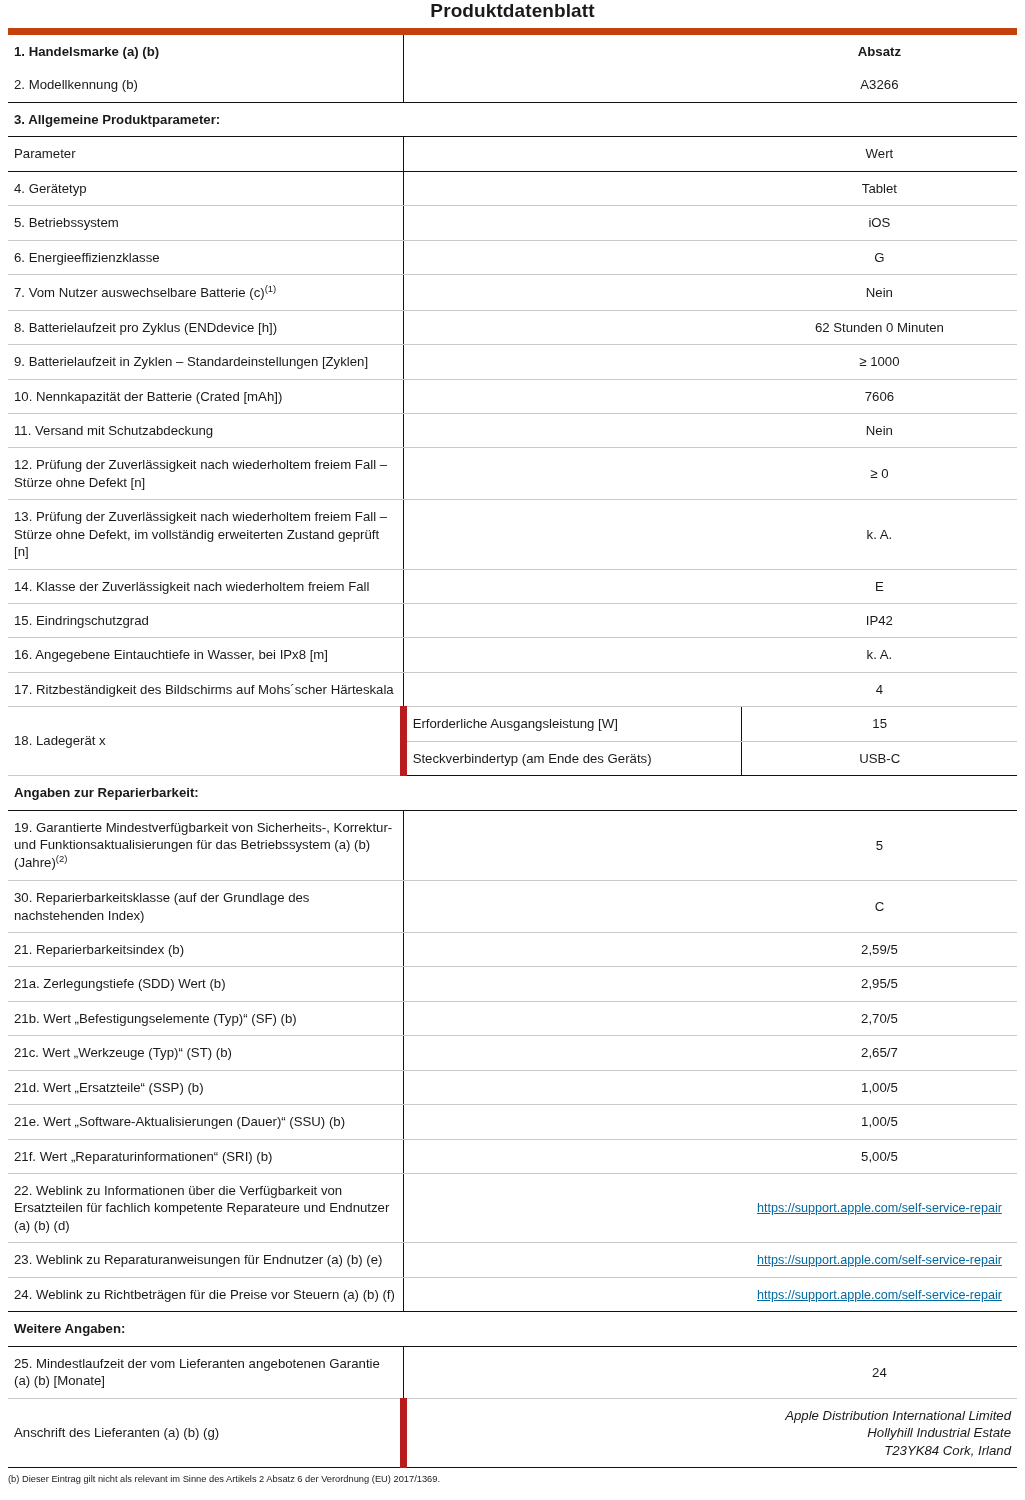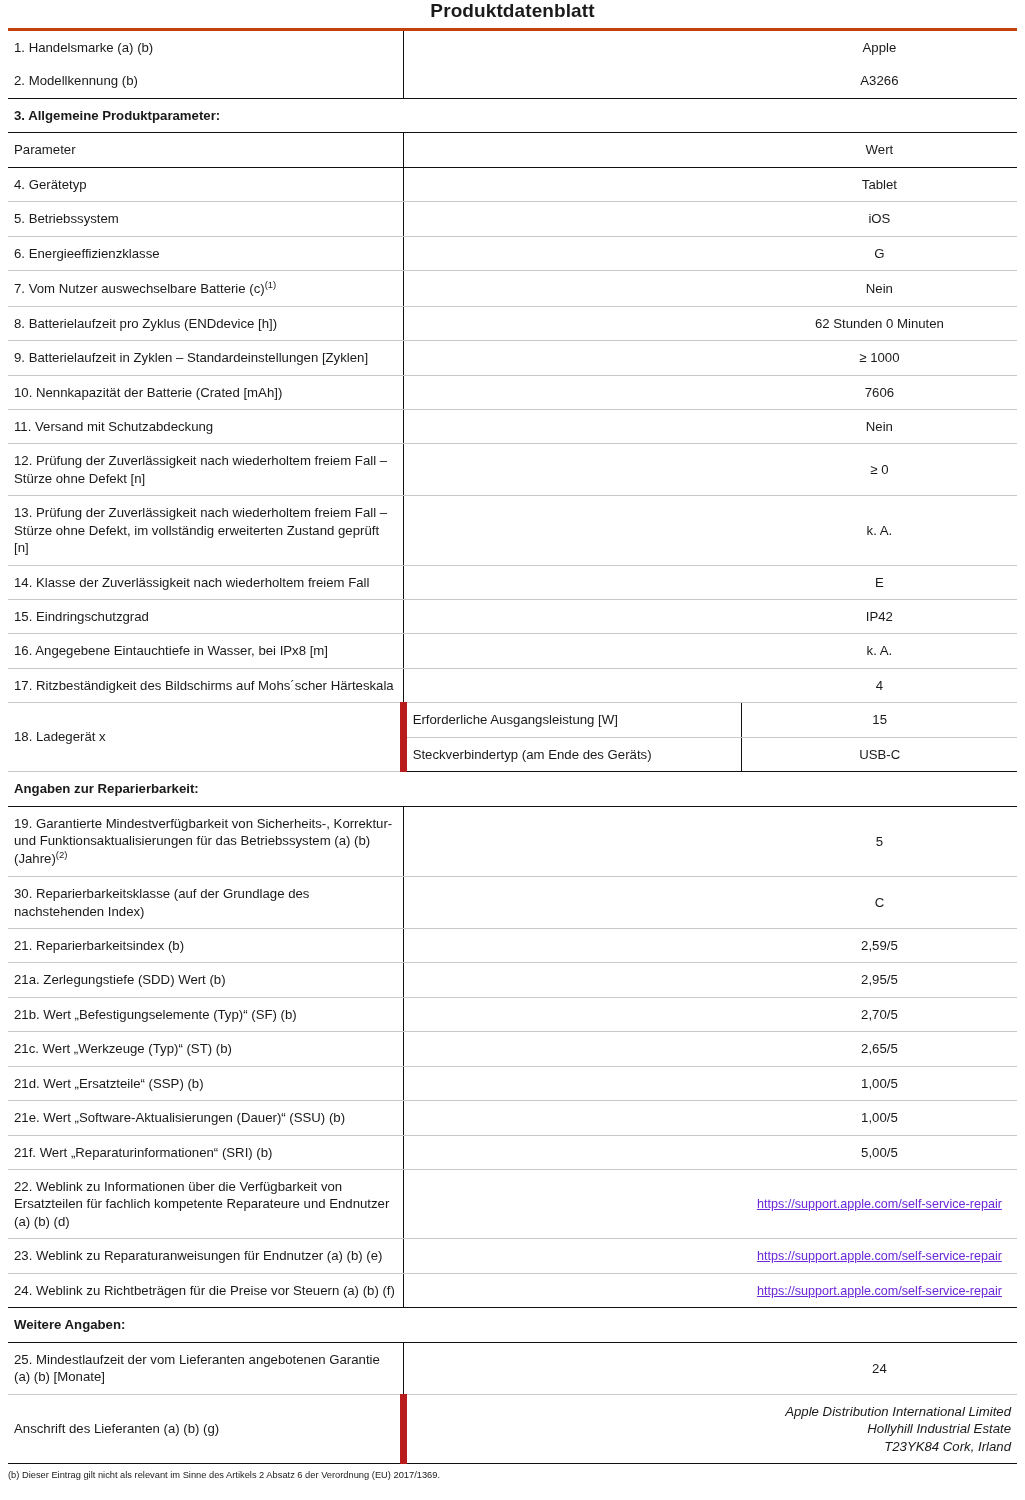--- a/index.html
+++ b/index.html
@@ -31,32 +31,32 @@
     font-size: 13.2px;
     padding: 8px 6px;
     vertical-align: middle;
     line-height: 1.32;
   }
   
   col.c-label { width: 392px; }
   col.c-mid   { width: 336px; }
   col.c-val   { width: 273px; }
 
-  .rule-top td { border-top: 3px solid #c2410c; }
+  .rule-top td { border-top: 7px solid #c2410c; font-weight: bold; }
   .rule-bot td { border-bottom: 1px solid #111; }
   .thin-bot td { border-bottom: 1px solid #c9c9c9; }
 
   .vline-left { border-left: 1px solid #111; }
   .vline-right { border-right: 7px solid #b91c1c; }
 
   .val { text-align: center; }
   .mid { text-align: left; margin-left: 22px; }
   .section td { font-weight: bold; font-size: 13.2px; padding-top: 9px; padding-bottom: 9px; }
   .link {
-    color: #6d28d9;
+    color: #0369a1;
     text-decoration: underline;
     font-size: 12.6px;
     word-break: break-all;
   }
   .addr { line-height: 1.38; text-align: right; padding-left: 10px; font-style: italic; }
   .sup { font-size: 9.5px; vertical-align: super; }
 
   .notes {
     margin-top: 5px;
     font-size: 9.3px;
@@ -76,21 +76,21 @@
     <colgroup>
       <col class="c-label">
         <col class="c-mid">
         <col class="c-val">
     </colgroup>
     <tbody>
 
       <tr class="rule-top">
         <td>1. Handelsmarke (a) (b)</td>
         <td class="val vline-left" colspan="0"></td>
-        <td class="val">Apple</td>
+        <td class="val">Absatz</td>
       </tr>
 
       <tr class="rule-bot">
         <td>2. Modellkennung (b)</td>
         <td class="val vline-left"></td>
         <td class="val">A3266</td>
       </tr>
 
       <tr class="section rule-bot">
         <td colspan="3">3. Allgemeine Produktparameter:</td>
@@ -226,21 +226,21 @@
 
       <tr class="thin-bot">
         <td>21b. Wert „Befestigungselemente (Typ)“ (SF) (b)</td>
         <td class="val vline-left"></td>
         <td class="val">2,70/5</td>
       </tr>
 
       <tr class="thin-bot">
         <td>21c. Wert „Werkzeuge (Typ)“ (ST) (b)</td>
         <td class="val vline-left"></td>
-        <td class="val">2,65/5</td>
+        <td class="val">2,65/7</td>
       </tr>
 
       <tr class="thin-bot">
         <td>21d. Wert „Ersatzteile“ (SSP) (b)</td>
         <td class="val vline-left"></td>
         <td class="val">1,00/5</td>
       </tr>
 
       <tr class="thin-bot">
         <td>21e. Wert „Software-Aktualisierungen (Dauer)“ (SSU) (b)</td>

